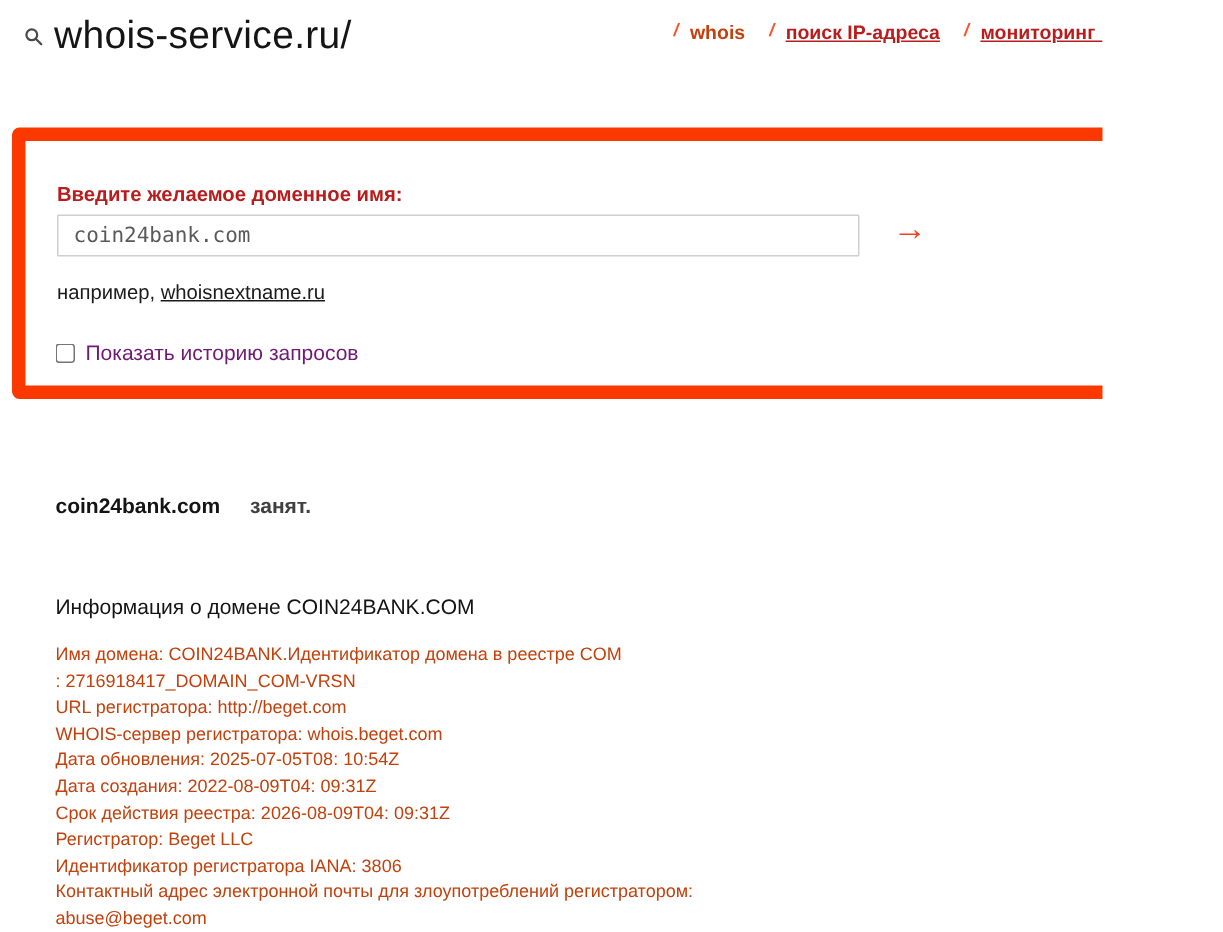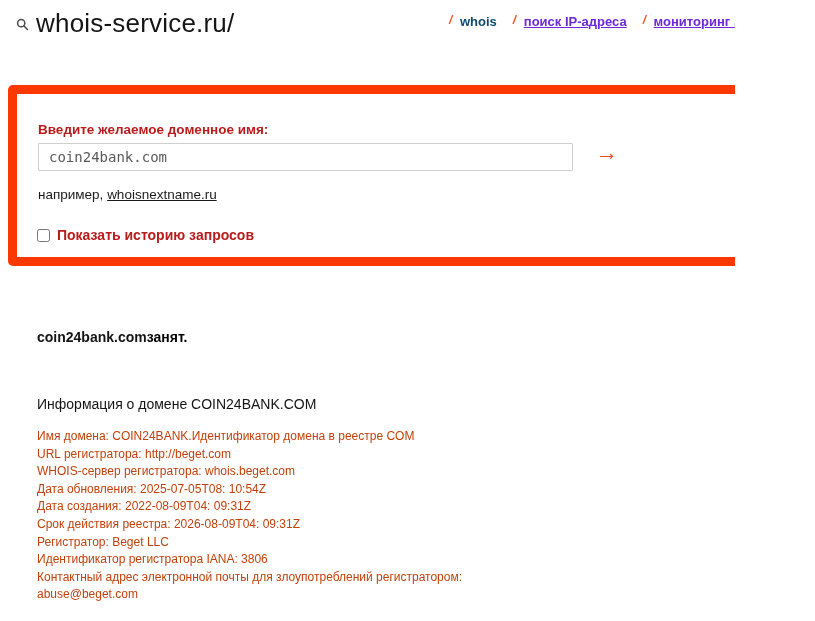--- a/index.html
+++ b/index.html
@@ -55,25 +55,25 @@
   .nav-slash {
     color: #ff5126;
     font-style: italic;
     font-weight: bold;
     margin-right: 4px;
     font-size: 12px;
     position: relative;
     top: -2px;
   }
   .nav-label-active {
-    color: #0c4a6e;
+    color: #c2410c;
     text-decoration: none;
   }
   .nav-label-link {
-    color: #6d28d9;
+    color: #b91c1c;
     text-decoration: underline;
   }
 
   
   .form-box {
     position: absolute;
     left: 8px;
     top: 85px;
     width: 799px;
     height: 181px;
@@ -136,37 +136,37 @@
     align-items: center;
   }
   .history-checkbox {
     width: 13px;
     height: 13px;
     margin: 0 7px 0 0;
     cursor: pointer;
   }
   .history-label {
     font-size: 14px;
-    font-weight: bold;
-    color: #b91c1c;
+    font-weight: normal;
+    color: #701a75;
     cursor: default;
   }
 
   
   .result-line {
     position: absolute;
     left: 37px;
     top: 329px;
     font-size: 14px;
     font-weight: 600;
     color: #141414;
   }
   .result-status {
-    color: #000000;
-    margin-left: 0;
+    color: #404040;
+    margin-left: 20px;
   }
 
   
   .info-title {
     position: absolute;
     left: 37px;
     top: 396px;
     font-size: 14px;
     font-weight: normal;
     color: #141414;
@@ -229,20 +229,21 @@
   </div>
 
   <div class="result-line">
     <span>coin24bank.com</span><span class="result-status">занят.</span>
   </div>
 
   <div class="info-title">Информация о домене COIN24BANK.COM</div>
 
   <div class="info-lines">
     <div>Имя домена: COIN24BANK.Идентификатор домена в реестре COM</div>
+    <div>: 2716918417_DOMAIN_COM-VRSN</div>
     <div>URL регистратора: http://beget.com</div>
     <div>WHOIS-сервер регистратора: whois.beget.com</div>
     <div>Дата обновления: 2025-07-05T08: 10:54Z</div>
     <div>Дата создания: 2022-08-09T04: 09:31Z</div>
     <div>Срок действия реестра: 2026-08-09T04: 09:31Z</div>
     <div>Регистратор: Beget LLC</div>
     <div>Идентификатор регистратора IANA: 3806</div>
     <div>Контактный адрес электронной почты для злоупотреблений регистратором:</div>
     <div>abuse@beget.com</div>
   </div>

